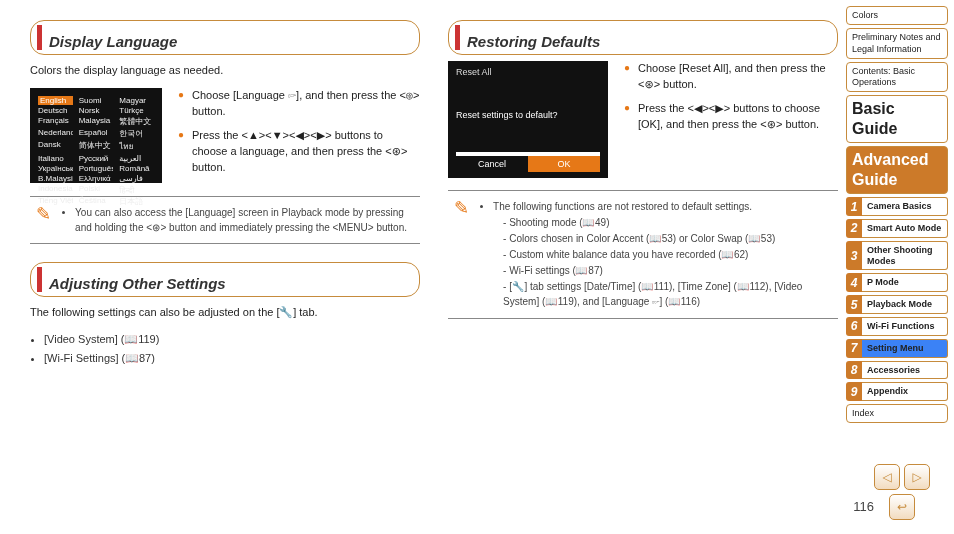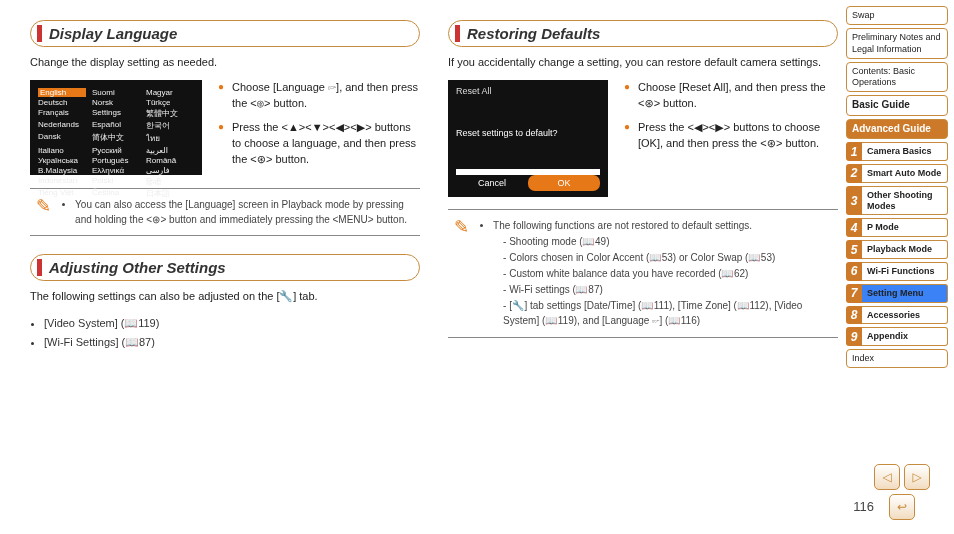--- a/index.html
+++ b/index.html
@@ -1,48 +1,48 @@
 <!DOCTYPE html>
 <html><head>
 <meta charset="utf-8">
 <style>
   * { box-sizing: border-box; margin: 0; padding: 0; }
   body { font-family: Arial, Helvetica, sans-serif; font-size: 11px; color: #222; background: #fff; width: 954px; height: 534px; position: relative; }
   .page { display: flex; height: 100%; }
   .main { display: flex; flex: 1; padding: 20px 8px 10px 30px; gap: 28px; }
   .col { flex: 1; min-width: 0; }
-  .section-hdr { border: 1px solid #c68b3c; border-radius: 14px; padding: 4px 12px 4px 18px; position: relative; margin-bottom: 6px; }
+  .section-hdr { border: 1px solid #c68b3c; border-radius: 14px; padding: 12px 12px 4px 18px; position: relative; margin-bottom: 6px; }
   .section-hdr::before { content: ""; position: absolute; left: 6px; top: 4px; bottom: 4px; width: 5px; background: #c33; }
   .section-hdr h2 { font-style: italic; font-weight: bold; font-size: 15px; color: #333; }
   .intro { margin: 8px 0 10px; line-height: 1.4; }
   .instr-row { display: flex; gap: 16px; margin-bottom: 12px; }
-  .img-thumb { width: 172px; height: 95px; background: #111; color: #eee; font-size: 8px; padding: 8px; flex-shrink: 0; }
+  .img-thumb { width: 132px; height: 95px; background: #111; color: #eee; font-size: 8px; padding: 8px; flex-shrink: 0; }
   .lang-grid { display: grid; grid-template-columns: repeat(3,1fr); gap: 1px 6px; }
   .lang-grid span { white-space: nowrap; overflow: hidden; }
   .lang-grid .sel { background: #e67817; color: #fff; padding: 0 2px; }
   .reset-thumb { width: 160px; height: 117px; background: #111; color: #fff; font-size: 9px; flex-shrink: 0; display: flex; flex-direction: column; justify-content: space-between; padding: 6px 8px; }
   .reset-thumb .rtitle { color: #ddd; font-size: 9px; }
   .reset-thumb .rmsg { font-size: 9px; }
-  .reset-thumb .rbtns { display: flex; border-top: 6px solid #ffffff; }
+  .reset-thumb .rbtns { display: flex; border-top: 4px solid #ffffff; }
   .reset-thumb .rbtns span { flex: 1; text-align: center; padding: 3px 0; font-size: 9px; }
-  .reset-thumb .rbtns .ok { background: #e67817; border-radius: 7px; }
+  .reset-thumb .rbtns .ok { background: #e67817; }
   .instr-list { flex: 1; }
   .instr-list li { list-style: none; position: relative; padding-left: 14px; margin-bottom: 8px; line-height: 1.45; }
   .instr-list li::before { content: "●"; color: #e67817; position: absolute; left: 0; top: 0; font-size: 10px; }
   .instr-list li.arrow::before { content: "▶"; color: #e67817; font-size: 9px; top: 1px; }
   .note { display: flex; gap: 10px; border-top: 1px solid #888; border-bottom: 1px solid #888; padding: 8px 6px; margin: 8px 0 18px; }
   .note-icon { color: #e67817; font-size: 18px; flex-shrink: 0; line-height: 1; }
   .note ul { list-style: disc; padding-left: 14px; font-size: 10px; line-height: 1.5; color: #444; }
   .note .sub { list-style: none; padding-left: 10px; }
   .note .sub li { margin: 1px 0; }
   .plain-list { padding-left: 14px; list-style: disc; line-height: 1.7; color: #333; }
 
   .sidebar { width: 108px; padding: 6px 6px 0 0; flex-shrink: 0; }
   .sb-item { border: 1px solid #c68b3c; border-radius: 4px; padding: 3px 5px; margin-bottom: 3px; font-size: 9px; line-height: 1.25; cursor: pointer; background: #fff; }
-  .sb-item.bold { font-weight: bold; font-size: 10px; }
+  .sb-item.bold { font-weight: bold; font-size: 16px; }
   .sb-item.active { background: #cc7a29; color: #fff; font-weight: bold; }
   .sb-sub { display: flex; align-items: stretch; margin-bottom: 3px; cursor: pointer; }
   .sb-sub .num { width: 16px; background: #cc7a29; color: #fff; font-style: italic; font-weight: bold; font-size: 12px; border-radius: 3px 0 0 3px; display: flex; align-items: center; justify-content: center; flex-shrink: 0; }
   .sb-sub .lbl { flex: 1; border: 1px solid #c68b3c; border-left: none; border-radius: 0 3px 3px 0; padding: 3px 5px; font-size: 9px; line-height: 1.2; font-weight: bold; }
   .sb-sub.active .lbl { background: #3b82f6; }
 
   .footer-nav { position: absolute; right: 24px; bottom: 14px; display: flex; flex-direction: column; align-items: center; gap: 4px; }
   .footer-row { display: flex; gap: 4px; }
   .nav-btn { width: 26px; height: 26px; border: 1px solid #c68b3c; border-radius: 5px; background: linear-gradient(#fff,#f2dcc0); display: flex; align-items: center; justify-content: center; color: #c68b3c; cursor: pointer; font-size: 12px; }
   .page-num { position: absolute; right: 80px; bottom: 20px; font-size: 13px; color: #444; }
@@ -50,33 +50,33 @@
 </head>
 <body>
 
 <div class="page">
   <div class="main">
 
     <div class="col">
       <div class="section-hdr">
         <h2>Display Language</h2>
       </div>
-      <p class="intro">Change the display setting as needed.</p>
+      <p class="intro">Colors the display language as needed.</p>
 
       <div class="instr-row">
         <div class="img-thumb">
           <div class="lang-grid" id="lang-grid">
               <span class="sel">English</span>
               <span>Suomi</span>
               <span>Magyar</span>
               <span>Deutsch</span>
               <span>Norsk</span>
               <span>Türkçe</span>
               <span>Français</span>
-              <span>Settings</span>
+              <span>Malaysia</span>
               <span>繁體中文</span>
               <span>Nederlands</span>
               <span>Español</span>
               <span>한국어</span>
               <span>Dansk</span>
               <span>简体中文</span>
               <span>ไทย</span>
               <span>Italiano</span>
               <span>Русский</span>
               <span>العربية</span>
@@ -114,21 +114,20 @@
       <ul class="plain-list" id="adj-list">
           <li>[Video System] (📖119)</li>
           <li>[Wi-Fi Settings] (📖87)</li>
         </ul>
     </div>
 
     <div class="col">
       <div class="section-hdr">
         <h2>Restoring Defaults</h2>
       </div>
-      <p class="intro">If you accidentally change a setting, you can restore default camera settings.</p>
 
       <div class="instr-row">
         <div class="reset-thumb">
           <div class="rtitle">Reset All</div>
           <div class="rmsg">Reset settings to default?</div>
           <div class="rbtns">
             <span>Cancel</span>
             <span class="ok">OK</span>
           </div>
         </div>
@@ -151,21 +150,21 @@
                 <li>- [🔧] tab settings [Date/Time] (📖111), [Time Zone] (📖112), [Video System] (📖119), and [Language 🖙] (📖116)</li>
               </ul>
           </li>
         </ul>
       </div>
     </div>
   </div>
 
   <div class="sidebar">
     <div id="sb-top">
-        <div class="sb-item">Swap</div>
+        <div class="sb-item">Colors</div>
         <div class="sb-item">Preliminary Notes and Legal Information</div>
         <div class="sb-item">Contents: Basic Operations</div>
       </div>
     <div class="sb-item bold">Basic Guide</div>
     <div class="sb-item bold active">Advanced Guide</div>
     <div id="sb-subs">
         <div class="sb-sub">
           <div class="num">1</div>
           <div class="lbl">Camera Basics</div>
         </div>

